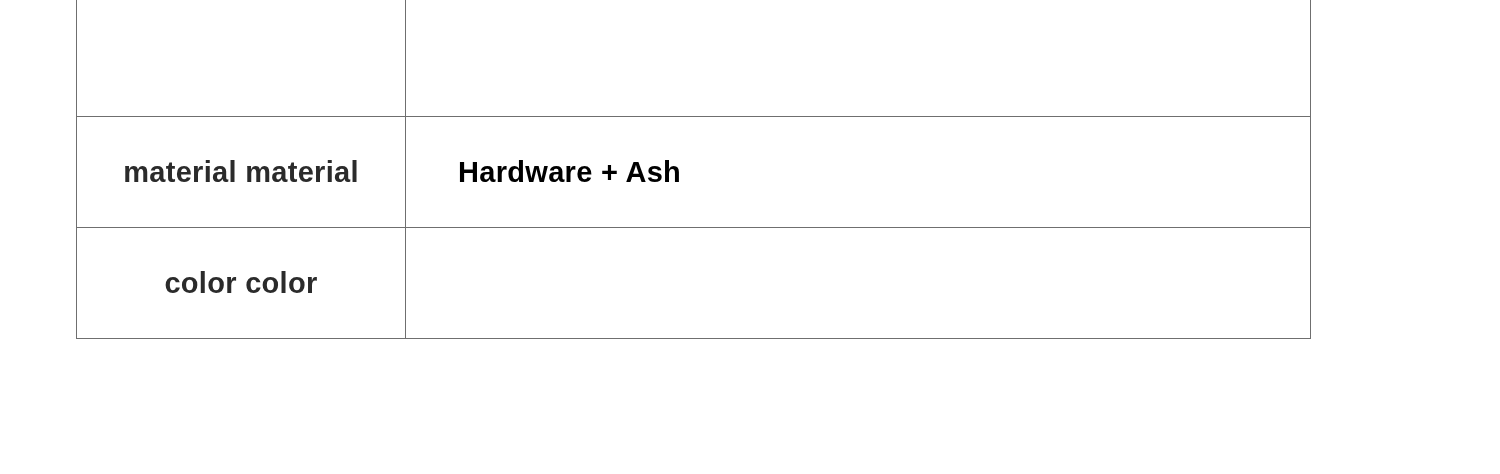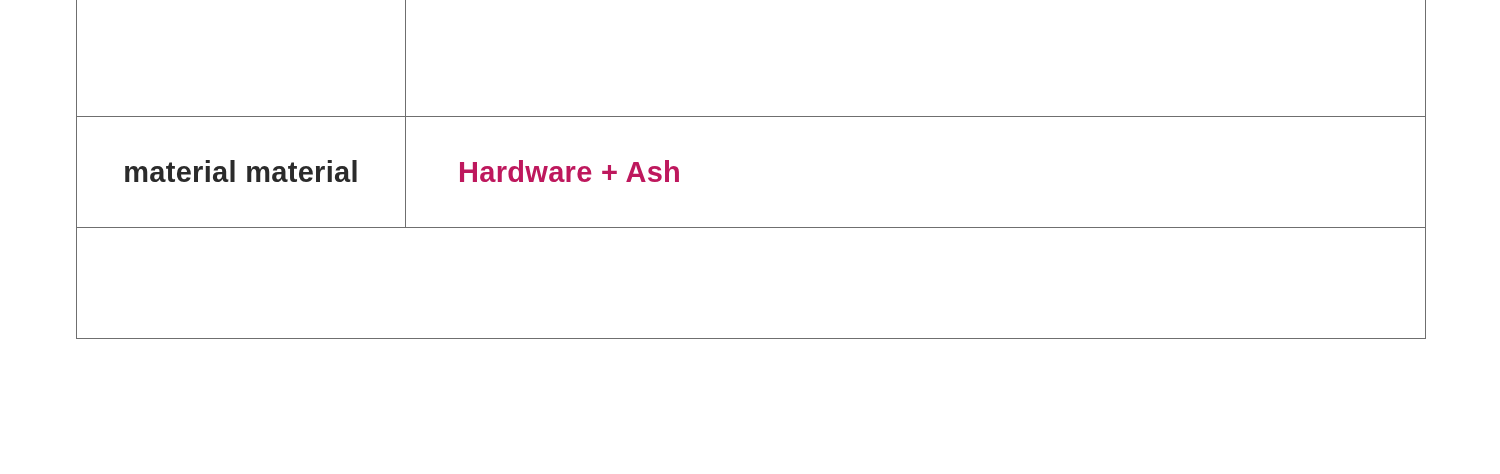--- a/index.html
+++ b/index.html
@@ -13,21 +13,21 @@
   .page {
     position: relative;
     width: 1500px;
     height: 474px;
     background: #ffffff;
   }
   .spec-table {
     position: absolute;
     left: 76px;
     top: 0;
-    width: 1350px;
+    width: 1235px;
     border-left: 1.5px solid #6f6f6f;
     border-right: 1.5px solid #6f6f6f;
     border-bottom: 1.5px solid #6f6f6f;
     background: #ffffff;
   }
   .row {
     display: flex;
     height: 111px;
     border-top: 1.5px solid #6f6f6f;
   }
@@ -48,21 +48,21 @@
     font-weight: 700;
     color: #2b2b2b;
     letter-spacing: 0.3px;
   }
   .cell.value {
     flex: 1;
     justify-content: flex-start;
     padding-left: 52px;
     font-size: 29px;
     font-weight: 700;
-    color: #be185d;
+    color: #000000;
     letter-spacing: 0.3px;
   }
   .cell.value.value-large {
     font-size: 40px;
     letter-spacing: 0.2px;
   }
 </style>
 </head>
 <body>
 
@@ -73,16 +73,17 @@
       <div class="cell label"></div>
       <div class="cell value"></div>
     </div>
 
     <div class="row">
       <div class="cell label">material material</div>
       <div class="cell value">Hardware + Ash</div>
     </div>
 
     <div class="row">
+      <div class="cell label">color color</div>
     </div>
 
   </div>
 </div>
 
 </body></html>

